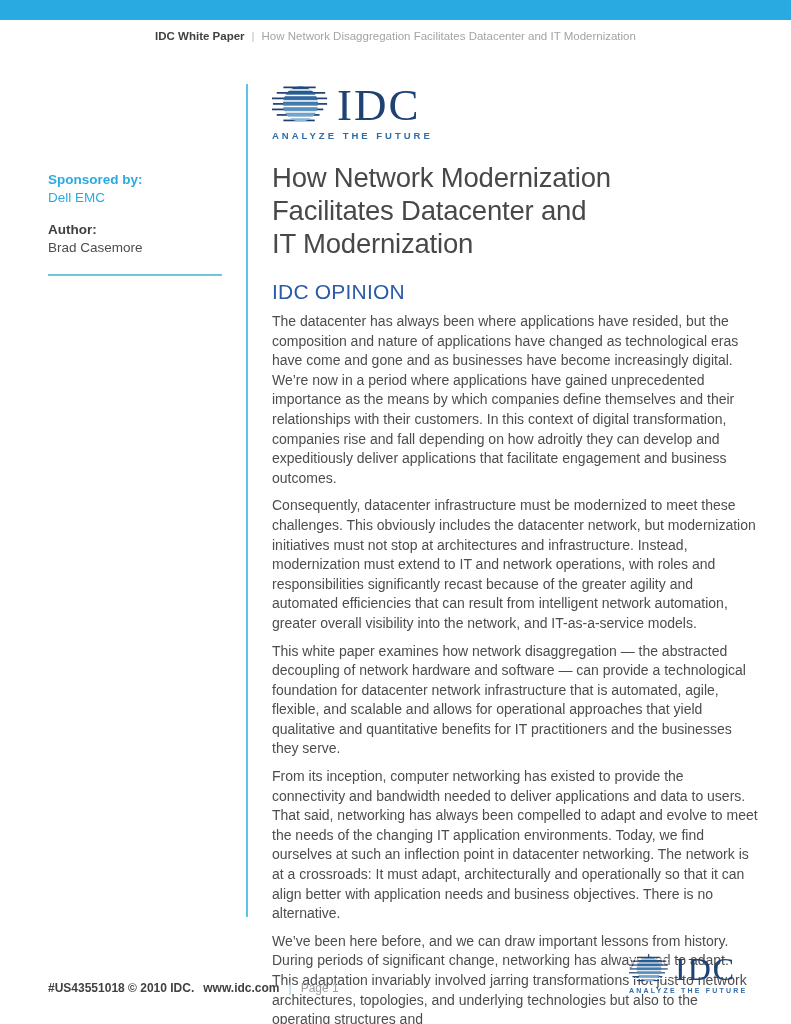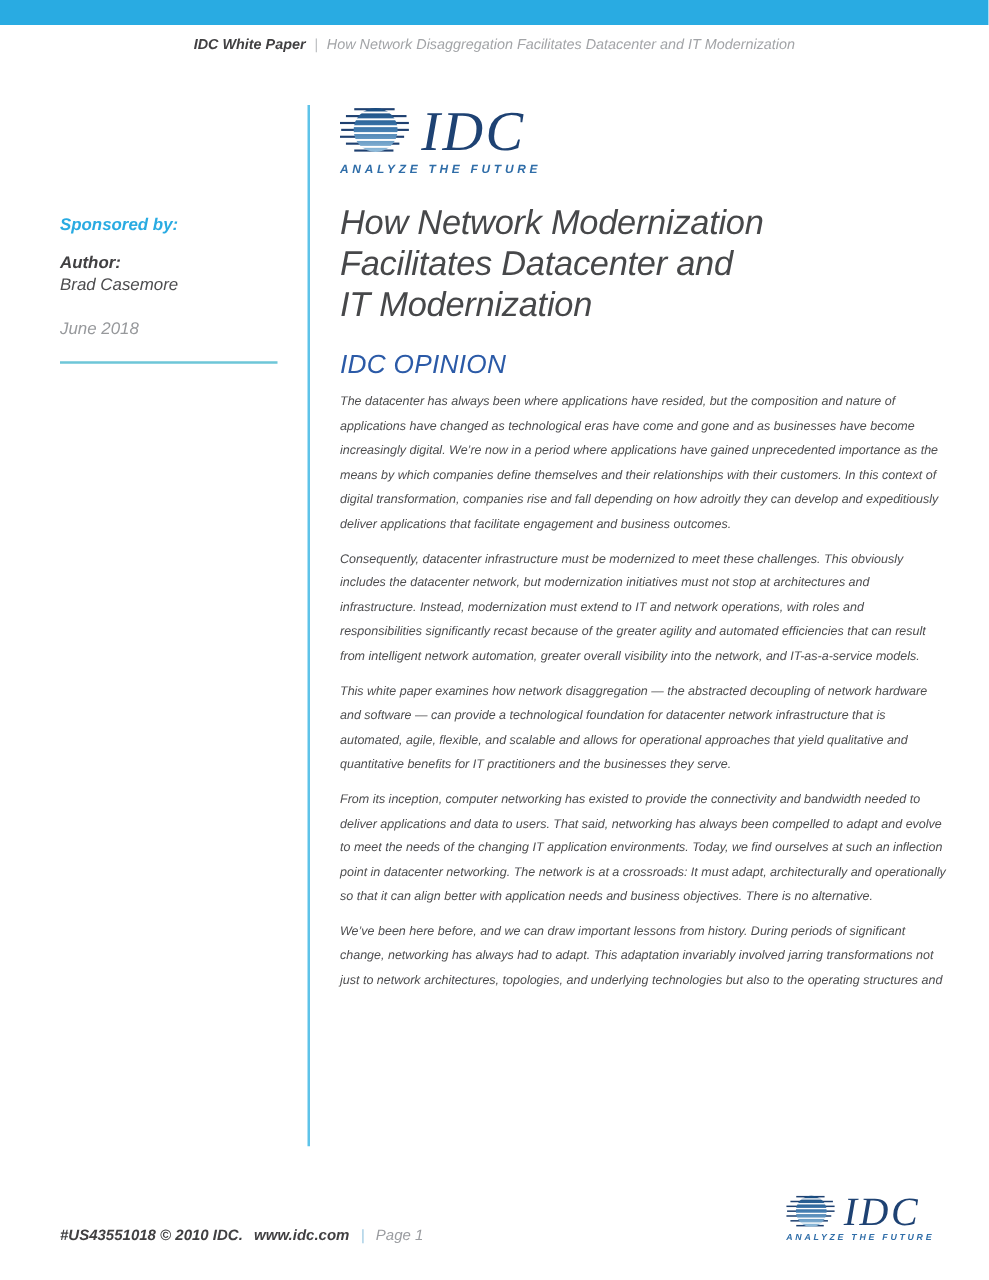--- a/index.html
+++ b/index.html
@@ -3,21 +3,20 @@
 <meta charset="utf-8">
 <style>
   html, body { margin: 0; padding: 0; background: #ffffff; }
   .page {
     position: relative;
     width: 791px;
     height: 1024px;
     background: #ffffff;
     font-family: "Liberation Sans", sans-serif;
     overflow: hidden;
-    font-style: italic;
   }
 
   
   .top-bar {
     position: absolute; left: 0; top: 0;
     width: 791px; height: 20px;
     background: #29ABE2;
   }
 
   
@@ -88,21 +87,21 @@
   .section-heading {
     margin: 20px 0 6px 0;
     font-size: 21px; line-height: 24px;
     color: #2B5AA7; font-weight: 400;
     letter-spacing: 0.2px;
   }
 
   
   .body-par {
     margin: 8px 0 0 0;
-    font-size: 10px; line-height: 19.6px;
+    font-size: 14px; line-height: 19.6px;
     color: #4D4D4F;
   }
 
   
   .footer {
     position: absolute; left: 48px; top: 981px;
     font-size: 12px; color: #9A9CA0;
     white-space: nowrap;
   }
   .footer .f-bold { font-weight: bold; color: #414042; }
@@ -125,23 +124,23 @@
 <div class="page">
 
   <div class="top-bar"></div>
 
   <div class="run-header">
     <span class="doc-type">IDC White Paper</span><span class="sep">|</span><span class="doc-name">How Network Disaggregation Facilitates Datacenter and IT Modernization</span>
   </div>
 
   <div class="sidebar">
     <div class="sp-label">Sponsored by:</div>
+    <div class="sp-name">Dell EMC</div>
     <div class="author-label">Author:</div>
     <div class="author-name">Brad Casemore</div>
-    <div class="pub-date">June 2018</div>
     <div class="side-rule"></div>
   </div>
 
   <div class="v-divider"></div>
 
   <div class="main-col">
 
     <div class="logo logo--lg">
       <div class="logo-top">
         <svg class="globe" viewBox="0 0 60 42">

